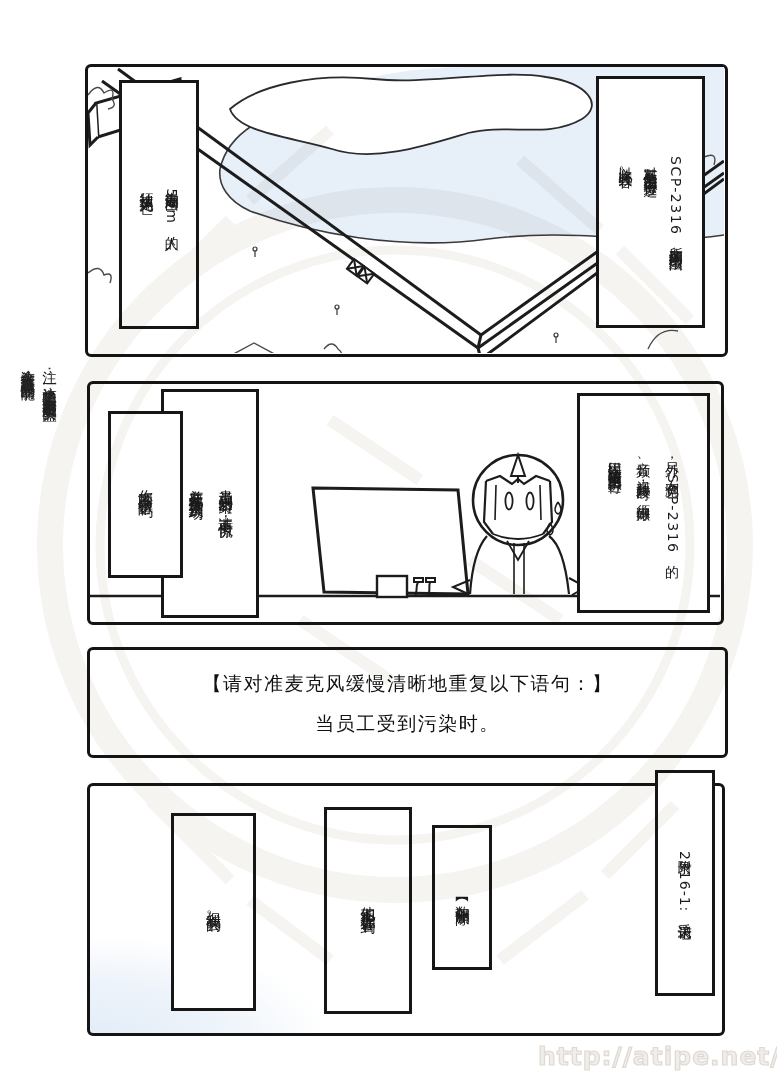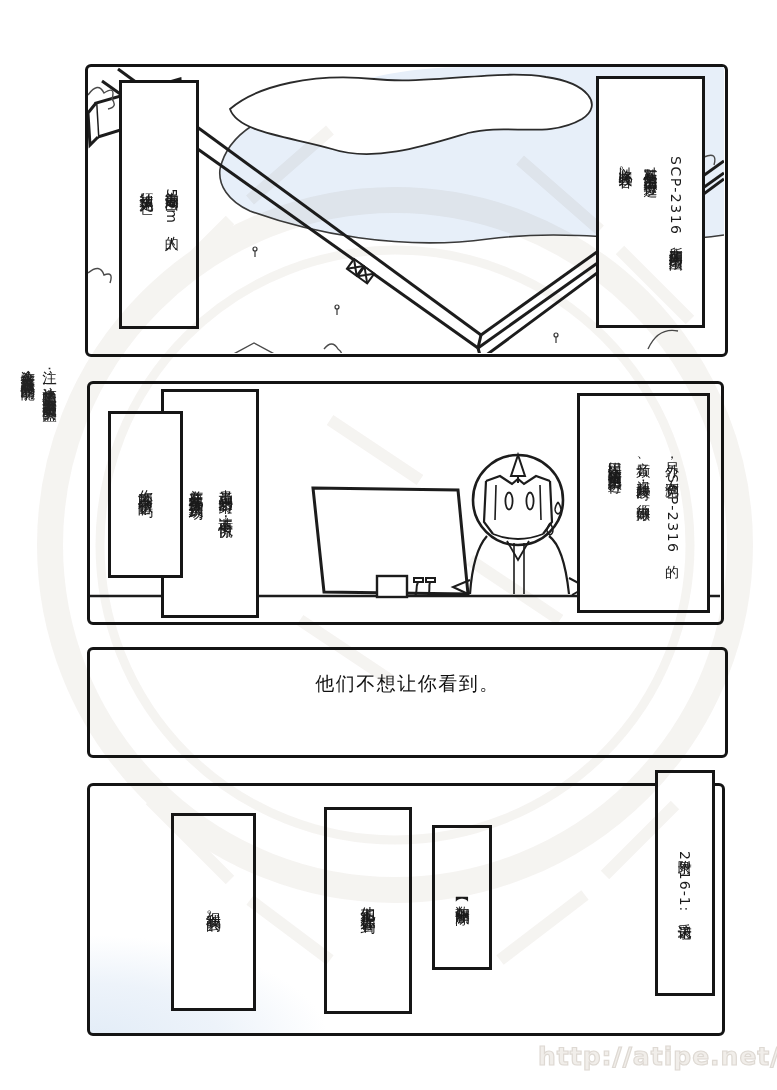--- a/index.html
+++ b/index.html
@@ -137,21 +137,22 @@
     <span style="font-size:15px;letter-spacing:2px;">你真的不认得了吗？</span>
   </div>
   <div class="vbox lh20" style="left:487px;top:9px;width:133px;height:220px;">
     <span style="font-size:14px;">另外，在浏览SCP-2316的
 音频、视频片段时，须由做好
 模因污染防备措施的员工进行。</span>
   </div>
 </div>
 
 <div class="panel banner" style="left:87px;top:647px;width:641px;height:111px;">
-  <div>他们不想让你看到。</div>
+  <div>【请对准麦克风缓慢清晰地重复以下语句：】</div>
+  <div>当员工受到污染时。</div>
 </div>
 
 <div class="panel" style="left:87px;top:783px;width:638px;height:253px;
             background:radial-gradient(ellipse 340px 150px at 0% 103%, #e2ecf7 0%, #edf3fa 38%, #ffffff 70%);">
   <div class="vbox lh16" style="left:81px;top:27px;width:85px;height:198px;">
     <span style="font-size:15px;letter-spacing:2px;">但我会的。</span>
   </div>
   <div class="vbox lh16" style="left:234px;top:21px;width:88px;height:207px;">
     <span style="font-size:15px;letter-spacing:2px;">他们不想让你看到，</span>
   </div>

